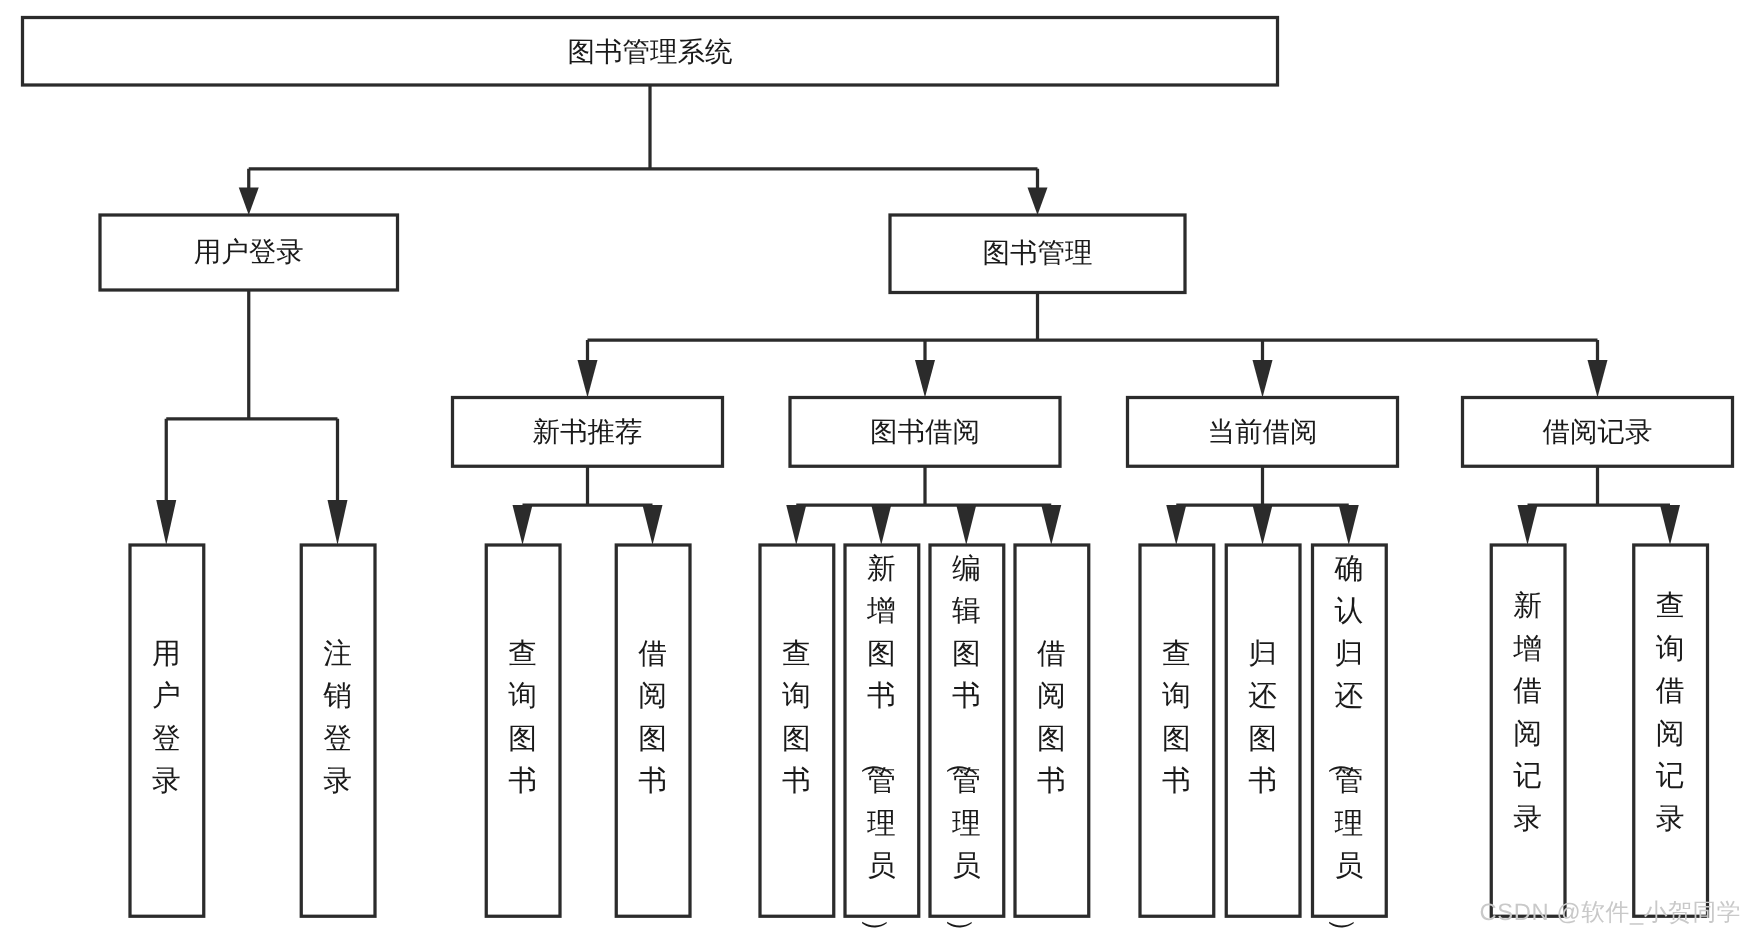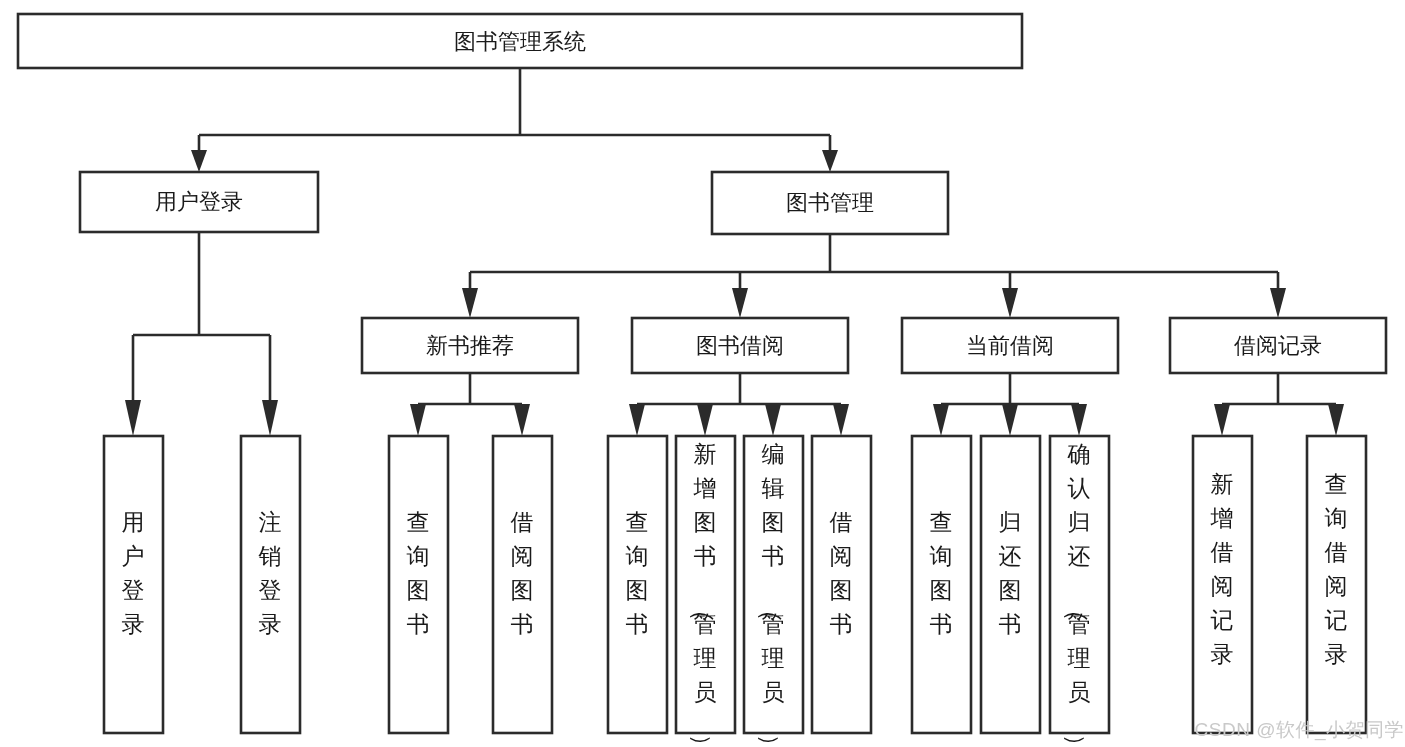--- a/index.html
+++ b/index.html
@@ -42,21 +42,21 @@
     stroke-width: 2.6;
     fill: none;
     stroke-linecap: butt;
   }
   .arrow-head {
     fill: #2b2b2b;
     stroke: none;
   }
   .watermark {
     position: absolute;
-    right: 1px;
+    right: 12px;
     bottom: 4px;
     font-family: "Liberation Sans", "DejaVu Sans", sans-serif;
     font-size: 19px;
     color: #c9c9c9;
     letter-spacing: 0.5px;
     white-space: nowrap;
     pointer-events: none;
     margin-top: 12px;
   }
 </style>

